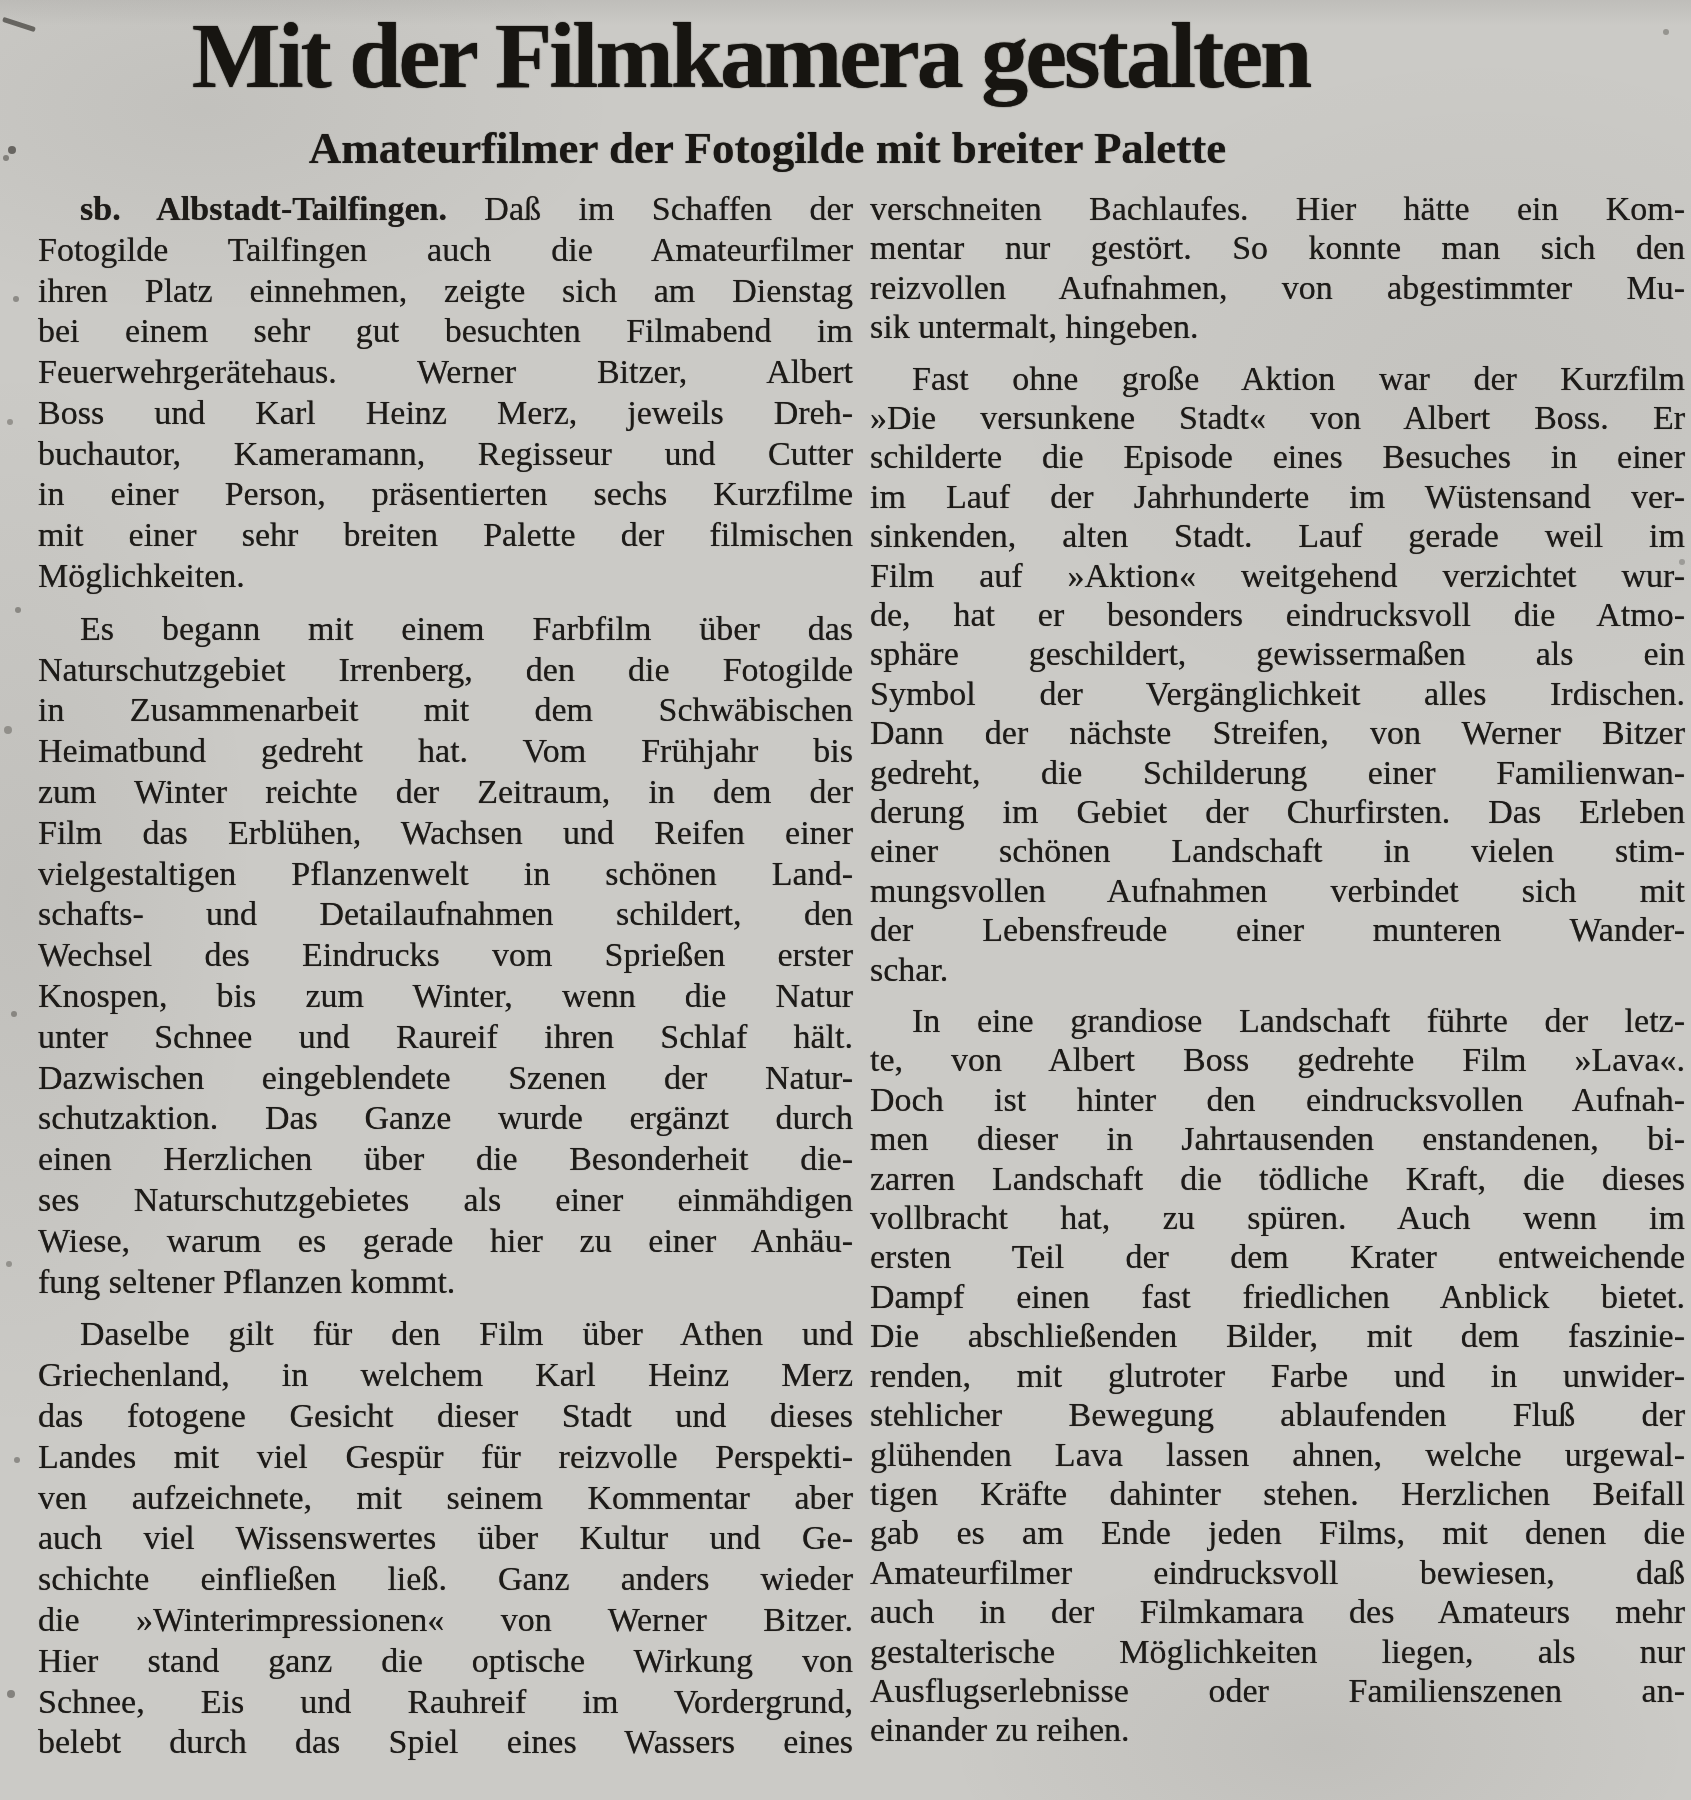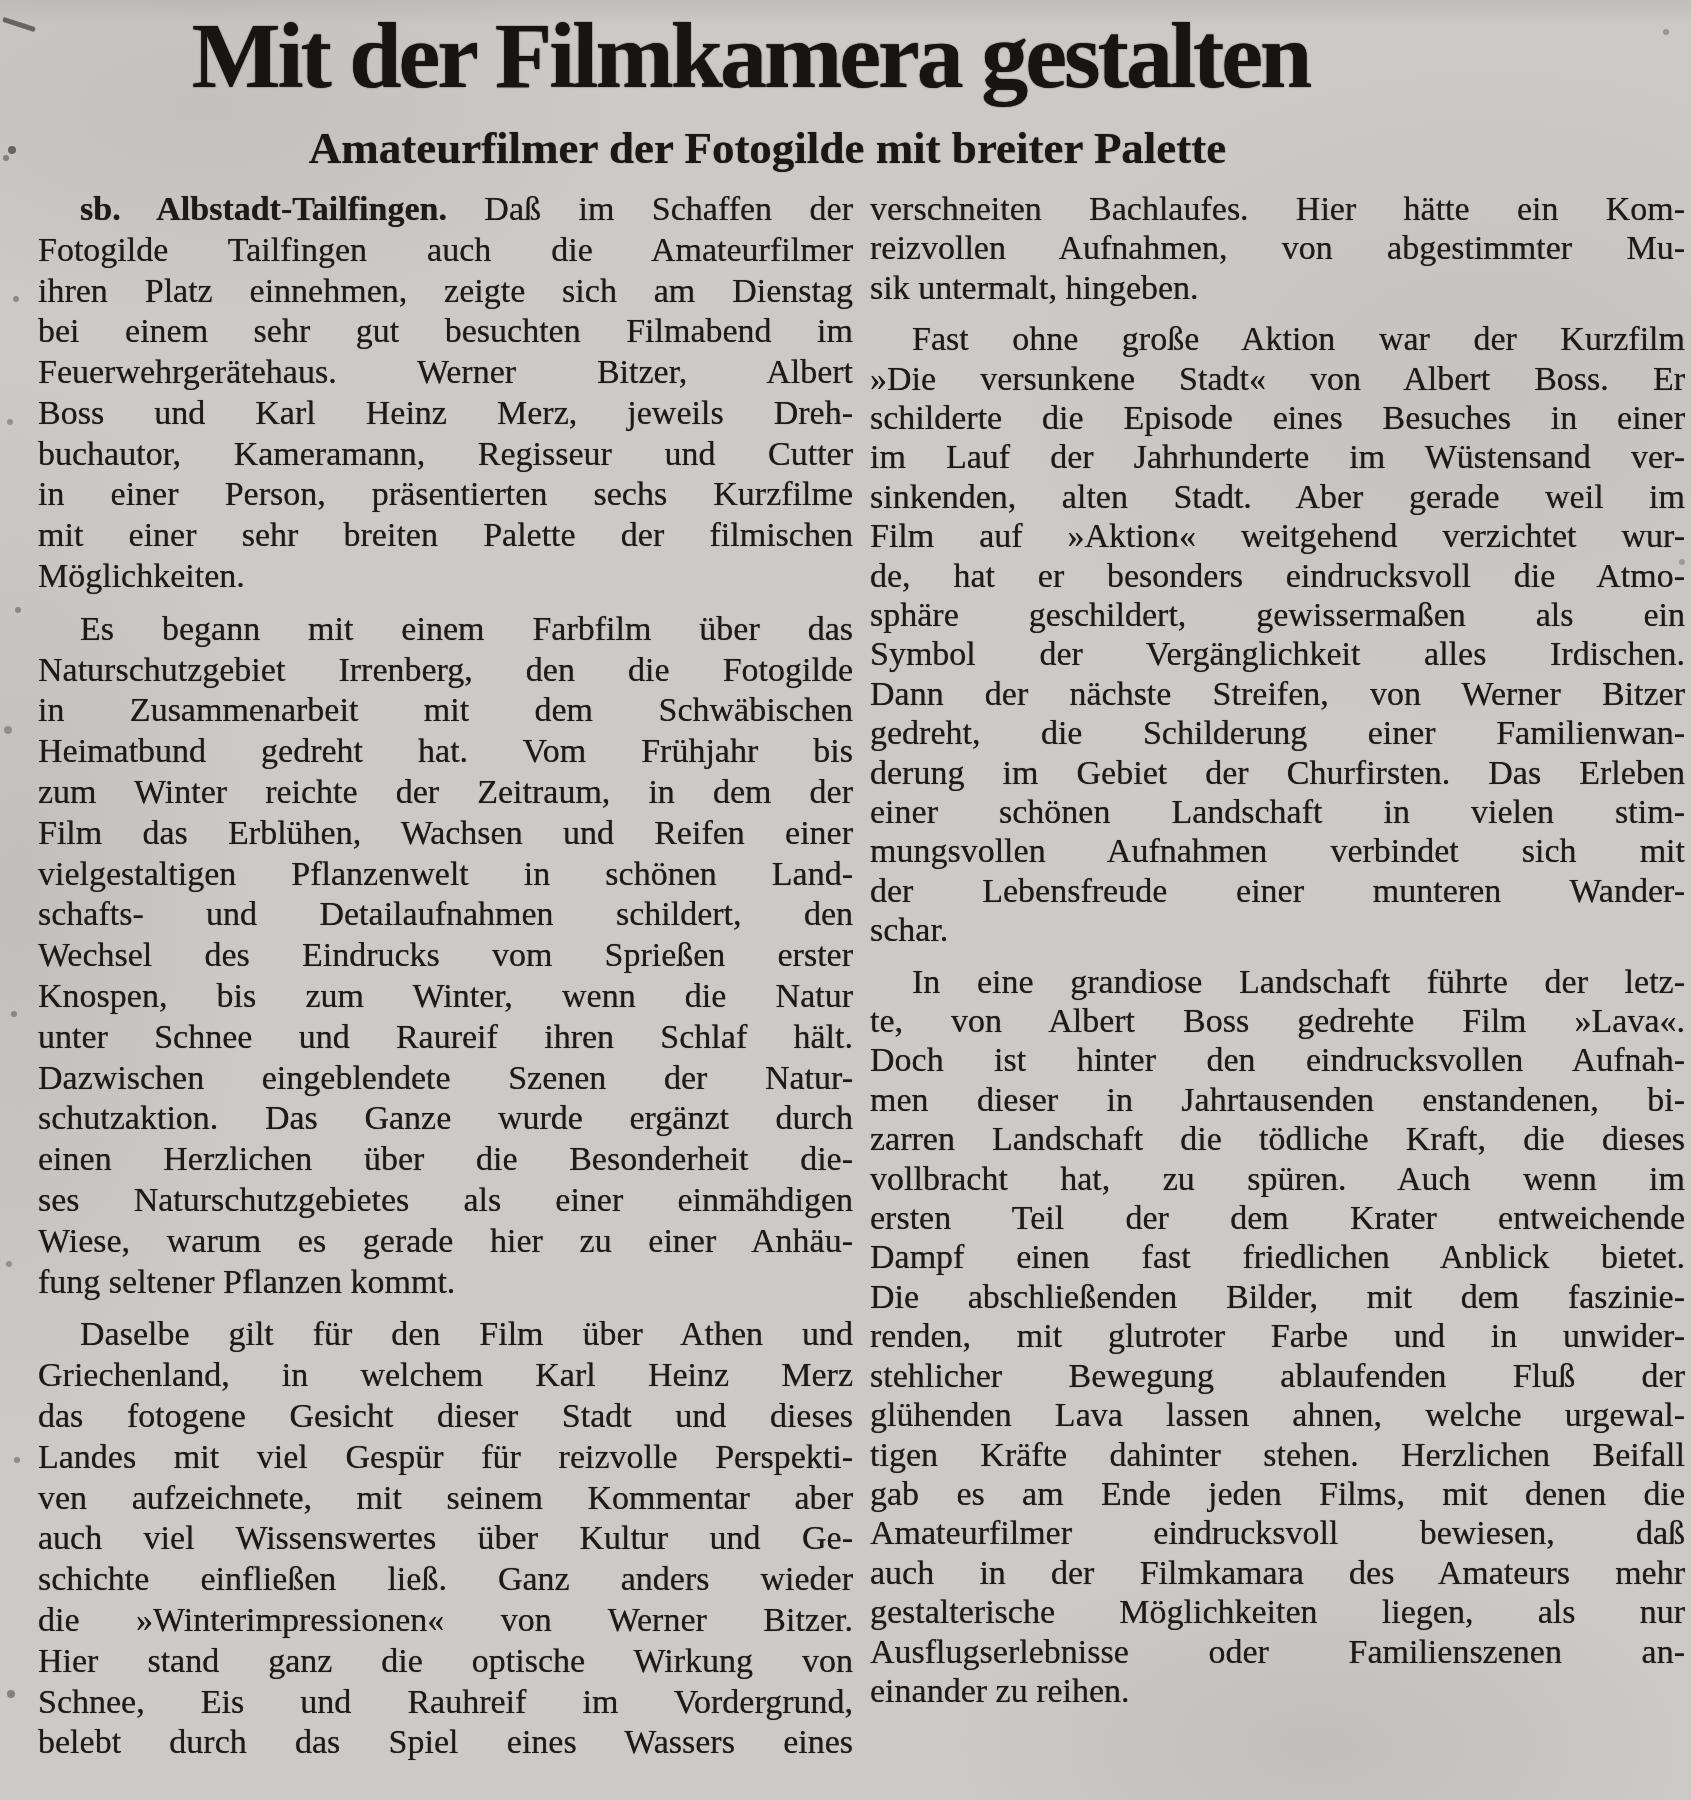--- a/index.html
+++ b/index.html
@@ -126,29 +126,30 @@
           <div class="line">schichte einfließen ließ. Ganz anders wieder</div>
           <div class="line">die »Winterimpressionen« von Werner Bitzer.</div>
           <div class="line">Hier stand ganz die optische Wirkung von</div>
           <div class="line">Schnee, Eis und Rauhreif im Vordergrund,</div>
           <div class="line">belebt durch das Spiel eines Wassers eines</div>
         </div>
       </div>
     <div class="col col-right" id="col-1">
         <div class="para">
           <div class="line">verschneiten Bachlaufes. Hier hätte ein Kom-</div>
+          <div class="line">mentar nur gestört. So konnte man sich den</div>
           <div class="line">reizvollen Aufnahmen, von abgestimmter Mu-</div>
           <div class="line end">sik untermalt, hingeben.</div>
         </div>
         <div class="para">
           <div class="line ind">Fast ohne große Aktion war der Kurzfilm</div>
           <div class="line">»Die versunkene Stadt« von Albert Boss. Er</div>
           <div class="line">schilderte die Episode eines Besuches in einer</div>
           <div class="line">im Lauf der Jahrhunderte im Wüstensand ver-</div>
-          <div class="line">sinkenden, alten Stadt. Aber gerade weil im</div>
+          <div class="line">sinkenden, alten Stadt. Lauf gerade weil im</div>
           <div class="line">Film auf »Aktion« weitgehend verzichtet wur-</div>
           <div class="line">de, hat er besonders eindrucksvoll die Atmo-</div>
           <div class="line">sphäre geschildert, gewissermaßen als ein</div>
           <div class="line">Symbol der Vergänglichkeit alles Irdischen.</div>
           <div class="line">Dann der nächste Streifen, von Werner Bitzer</div>
           <div class="line">gedreht, die Schilderung einer Familienwan-</div>
           <div class="line">derung im Gebiet der Churfirsten. Das Erleben</div>
           <div class="line">einer schönen Landschaft in vielen stim-</div>
           <div class="line">mungsvollen Aufnahmen verbindet sich mit</div>
           <div class="line">der Lebensfreude einer munteren Wander-</div>

